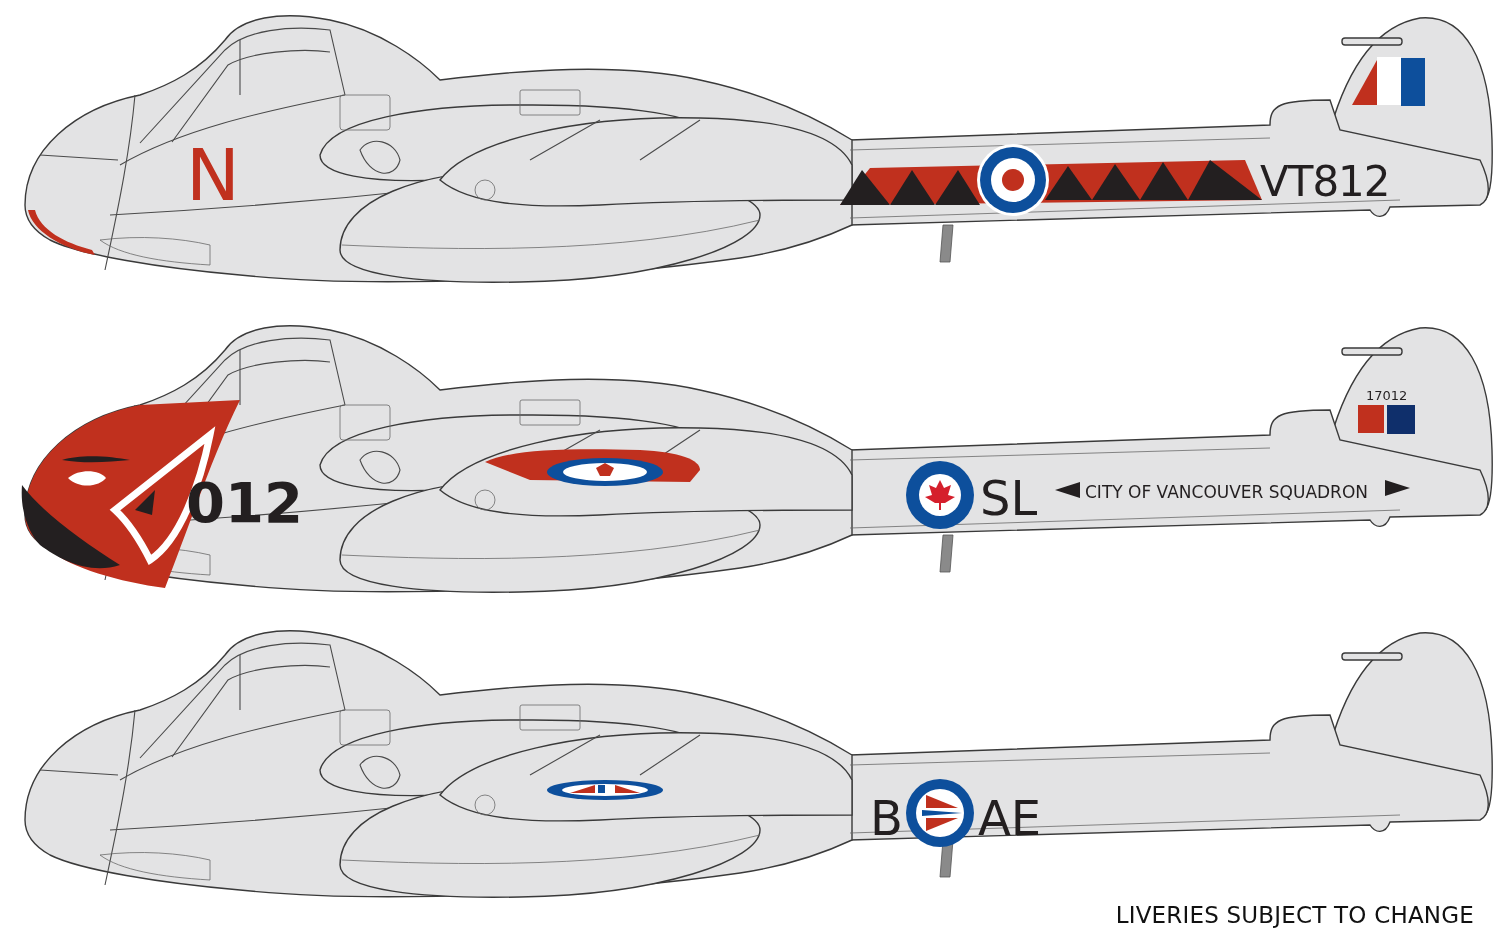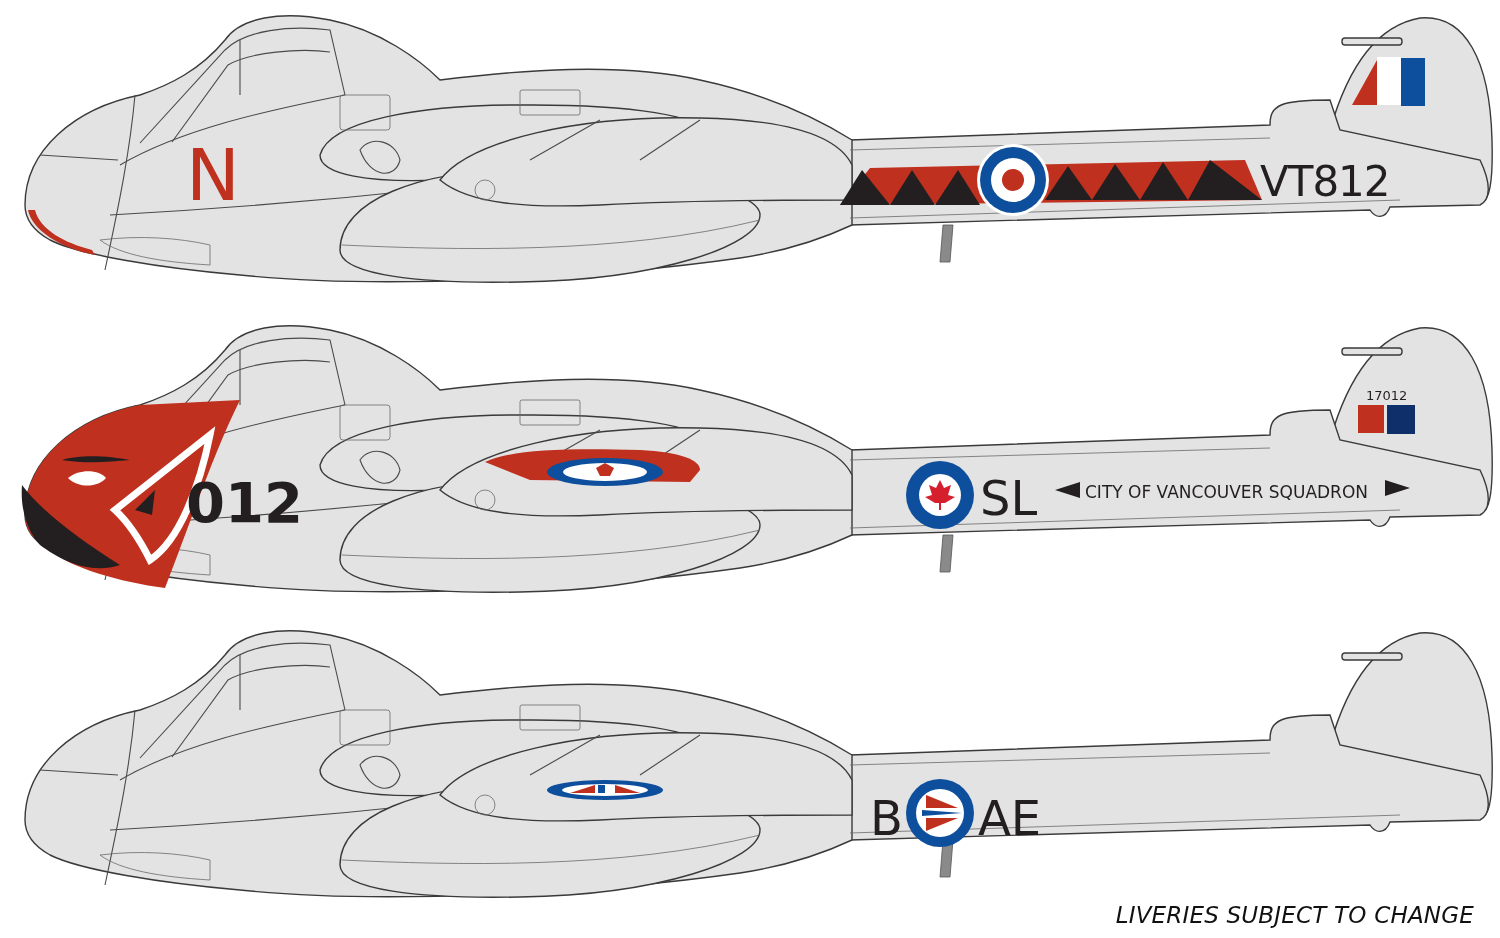--- a/index.html
+++ b/index.html
@@ -3,21 +3,21 @@
 <meta charset="utf-8">
 <style>
   html,body{margin:0;padding:0;background:#ffffff;}
   body{width:1500px;height:938px;position:relative;overflow:hidden;font-family:"Liberation Sans","DejaVu Sans",sans-serif;}
   svg{position:absolute;left:0;top:0;}
   .hull{fill:#e3e3e4;stroke:#3a3a3a;stroke-width:1.4;}
   .line{fill:none;stroke:#4a4a4a;stroke-width:1.1;}
   .thin{fill:none;stroke:#6a6a6a;stroke-width:0.8;}
   .strut{fill:#8a8a8a;stroke:#555;stroke-width:0.8;}
   .reg{font-family:"DejaVu Sans","Liberation Sans",sans-serif;fill:#231f20;}
-  .footer{position:absolute;right:26px;bottom:10px;font-size:23px;color:#111;letter-spacing:0.2px;font-family:"DejaVu Sans","Liberation Sans",sans-serif;font-style:italic;}
+  .footer{position:absolute;right:26px;bottom:10px;font-size:23px;color:#111;letter-spacing:0.2px;font-family:"DejaVu Sans","Liberation Sans",sans-serif;}
 </style>
 </head>
 <body>
 
 <svg width="1500" height="938" viewBox="0 0 1500 938">
   <defs>
 
     <g id="airframe">
 
       <path class="hull" d="M1330,130 C1350,60 1380,25 1420,18 C1465,14 1490,60 1492,140 C1493,175 1490,195 1485,200 L1350,165 Z"></path>

